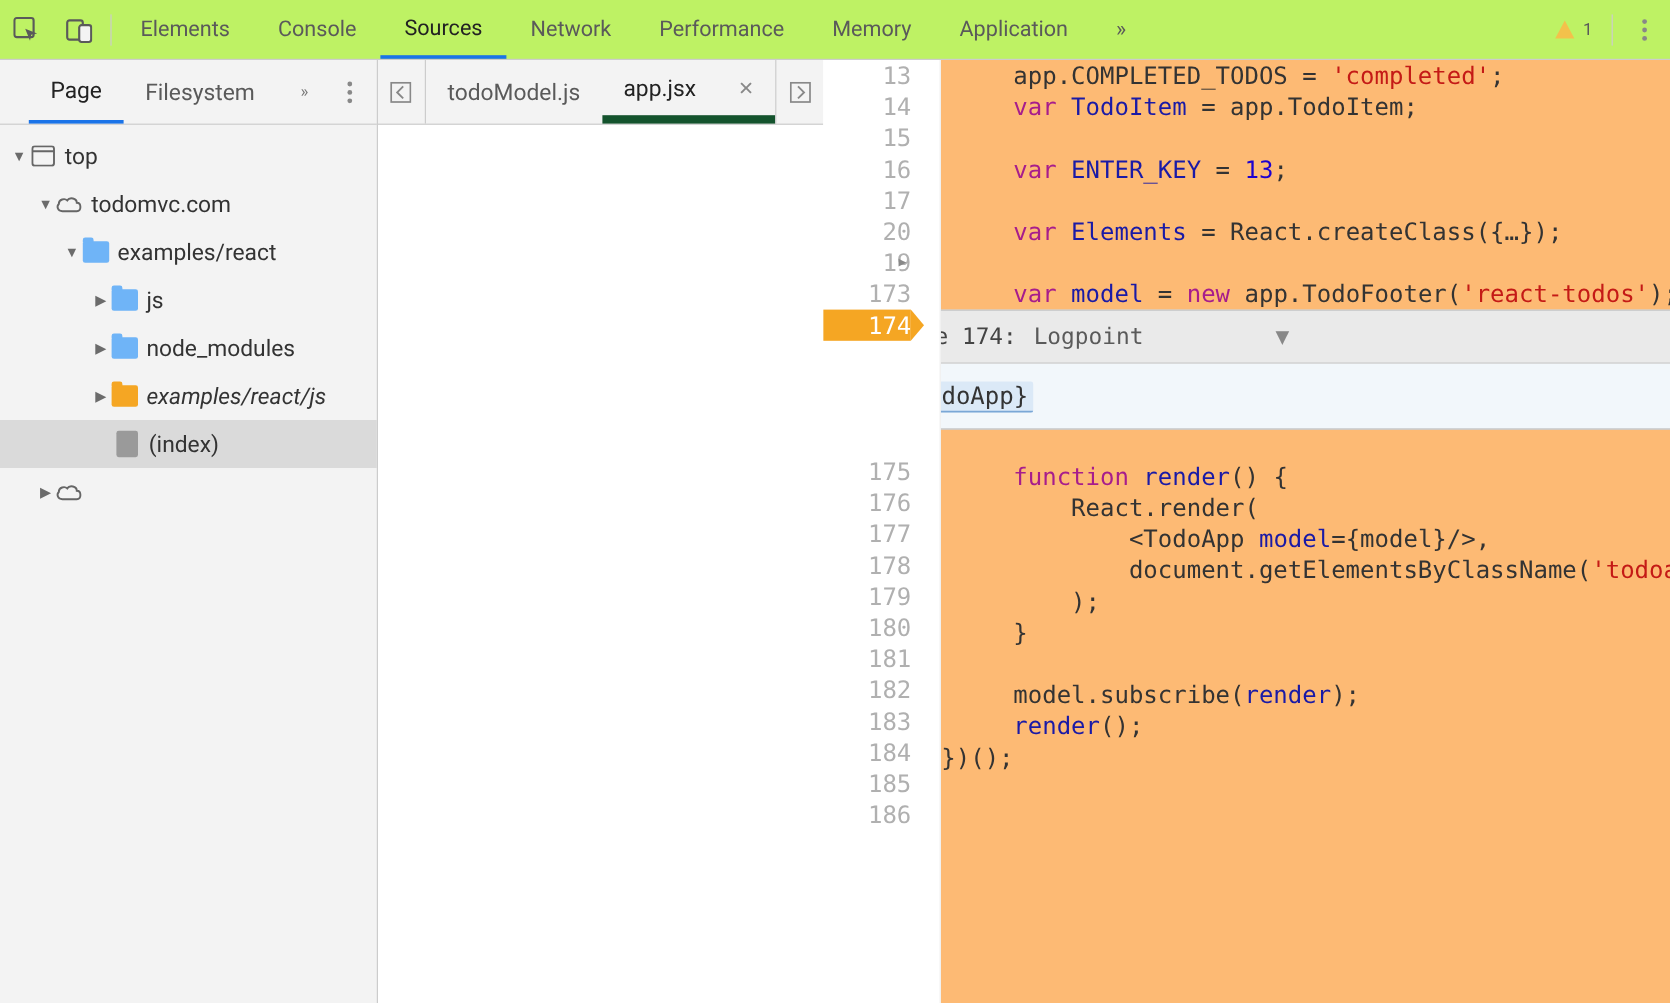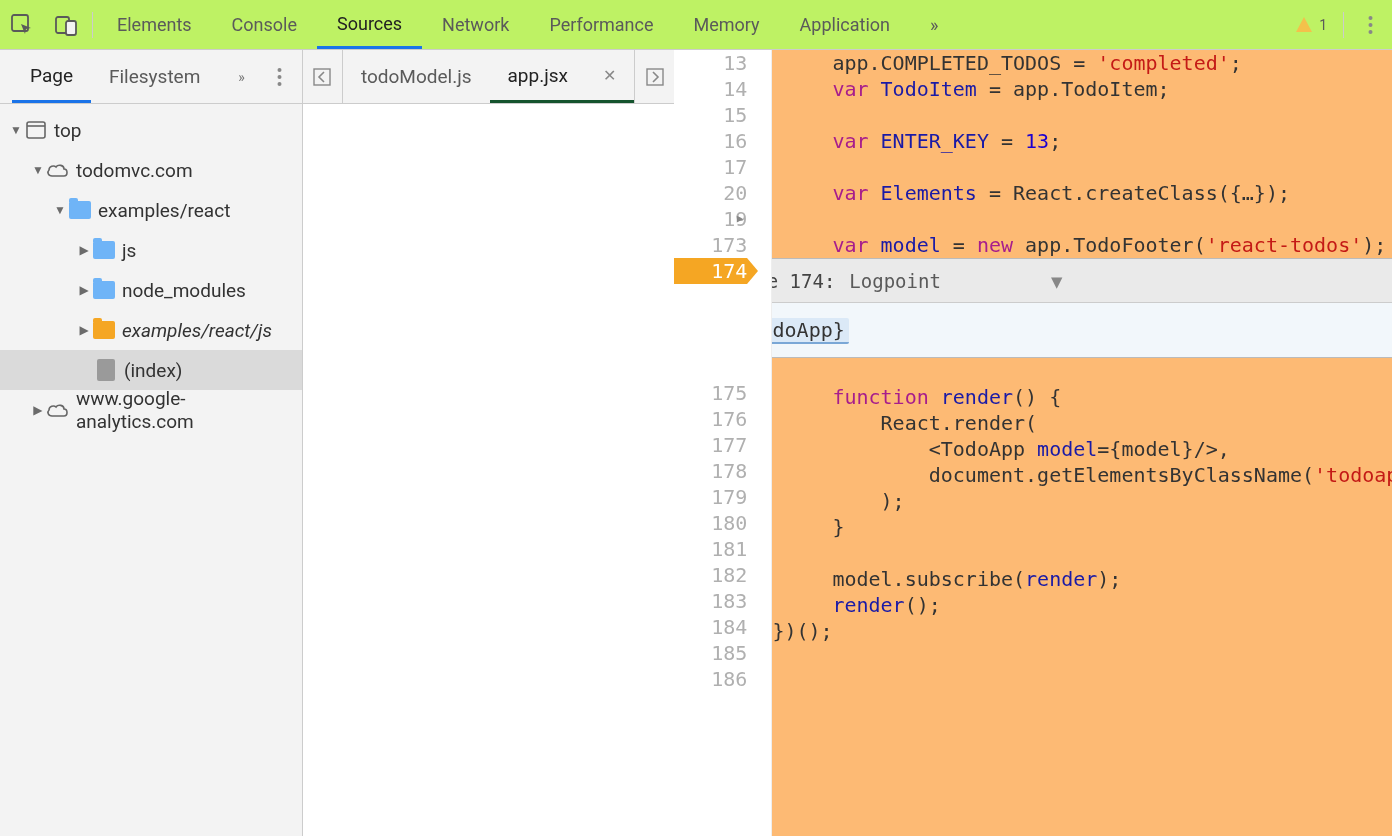--- a/index.html
+++ b/index.html
@@ -8,42 +8,42 @@
 .tb-icon { width: 44px; height: 50px; display: flex; align-items: center; justify-content: center; color: #5a5a5a; cursor: pointer; }
 .tb-tabs { display: flex; align-items: center; flex: 1; height: 100%; }
 .tb-tab { padding: 0 20px; height: 100%; display: flex; align-items: center; color: #5a5a5a; font-size: 18px; cursor: pointer; }
 .tb-tab.active { color: #222; border-bottom: 3px solid #1a73e8; font-weight: 400; }
 .tb-sep { width: 1px; height: 26px; background: #ccc; margin: 0 4px; }
 .warning-badge { display: flex; align-items: center; gap: 6px; padding: 0 12px; color: #5a5a5a; }
 .warning-tri { color: #e2a73e; }
 .kebab { padding: 0 18px; }
 .main { display: flex; height: calc(100% - 50px); }
 .left-pane { width: 450px; border-right: 1px solid #ccc; display: flex; flex-direction: column; background: #f3f3f3; }
-.lp-tabs { display: flex; align-items: center; height: 54px; border-bottom: 1px solid #ccc; padding-left: 12px; justify-content: flex-end; }
+.lp-tabs { display: flex; align-items: center; height: 54px; border-bottom: 1px solid #ccc; padding-left: 24px; justify-content: flex-end; }
 .lp-tab { padding: 0 18px; height: 100%; display: flex; align-items: center; color: #5a5a5a; font-size: 19px; cursor: pointer; }
 .lp-tab.active { color: #222; border-bottom: 3px solid #1a73e8; }
 .lp-more { margin-left: 8px; color: #777; cursor: pointer; padding: 0 12px; }
 .lp-kebab { margin-left: auto; padding: 0 20px; color: #777; cursor: pointer; }
 .tree { padding-top: 6px; font-size: 19px; }
 .tree-row { display: flex; align-items: center; height: 40px; cursor: pointer; }
 .tree-row.selected { background: #dadada; }
 .tri { width: 16px; display: inline-flex; justify-content: center; color: #6b6b6b; font-size: 12px; }
 .tree-icon { width: 24px; height: 24px; display: inline-flex; align-items: center; justify-content: center; margin-right: 6px; }
 .folder-blue { width: 22px; height: 18px; background: #6fb4f7; border-radius: 2px; position: relative; }
 .folder-blue::before { content: ""; position: absolute; top: -3px; left: 0; width: 9px; height: 4px; background: #6fb4f7; border-radius: 2px 2px 0 0; }
 .folder-orange { width: 22px; height: 18px; background: #f5a623; border-radius: 2px; position: relative; }
 .folder-orange::before { content: ""; position: absolute; top: -3px; left: 0; width: 9px; height: 4px; background: #f5a623; border-radius: 2px 2px 0 0; }
 .file-gray { width: 18px; height: 22px; background: #9a9a9a; border-radius: 2px; }
 .italic { font-style: italic; }
 .editor-pane { flex: 1; display: flex; flex-direction: row; background: #fff; }
 .editor-tabs { height: 54px; border-bottom: 1px solid #ccc; display: flex; align-items: center; background: #f3f3f3; }
 .et-nav { width: 40px; height: 100%; display: flex; align-items: center; justify-content: center; border-right: 1px solid #ccc; color: #888; cursor: pointer; }
 .et-nav.right { border-right: none; border-left: 1px solid #ccc; margin-left: auto; }
 .et-tab { padding: 0 18px; height: 100%; display: flex; align-items: center; gap: 10px; font-size: 19px; color: #5a5a5a; cursor: pointer; }
-.et-tab.active { color: #222; border-bottom: 3px solid #14532d; gap: 35px; }
+.et-tab.active { color: #222; border-bottom: 7px solid #14532d; gap: 35px; }
 .et-close { color: #888; font-size: 16px; cursor: pointer; }
 .code-area { flex: 1; display: flex; font-family: Menlo, Consolas, monospace; font-size: 20px; line-height: 26px; overflow: auto; }
 .gutter { width: 98px; text-align: right; color: #b0b0b0; padding-right: 24px; background: #fff; border-right: 1px solid #eee; user-select: none; position: relative; }
 .gut-line { height: 26px; position: relative; }
 .gut-line.bp { background: #f5a623; color: #fff; }
 .gut-line.bp::after { content: ""; position: absolute; right: -11px; top: 0; width: 0; height: 0; border-top: 13px solid transparent; border-bottom: 13px solid transparent; border-left: 11px solid #f5a623; }
 .fold-arrow { position: absolute; right: 4px; color: #888; font-size: 11px; }
 .code { flex: 1; background: #fdba74; }
 .code-line { height: 26px; white-space: pre; padding-left: 60px; }
 .kw { color: #a71d8c; }
@@ -172,21 +172,20 @@
           </span>
         <span>(index)</span>
       </div>
       <div class="tree-row" style="padding-left:30px">
         <span class="tri">▶</span>
         <span class="tree-icon">
             <svg width="24" height="16" viewBox="0 0 24 16">
               <path d="M6 14 C2 14 1 10 3 8 C3 4 8 3 10 5 C12 2 18 3 18 7 C22 7 22 14 18 14 Z" fill="none" stroke="#666" stroke-width="1.6"></path>
             </svg>
           </span>
-        <span>www.google-analytics.com</span>
       </div>
     </div>
   </div>
 
   <div class="editor-pane">
     <div class="editor-tabs">
       <div class="et-nav">
         <svg width="18" height="18" viewBox="0 0 18 18">
             <rect x="1" y="1" width="16" height="16" fill="none" stroke="#888" stroke-width="1.4"></rect>
             <path d="M11 4 L6 9 L11 14" fill="none" stroke="#888" stroke-width="1.6"></path>

